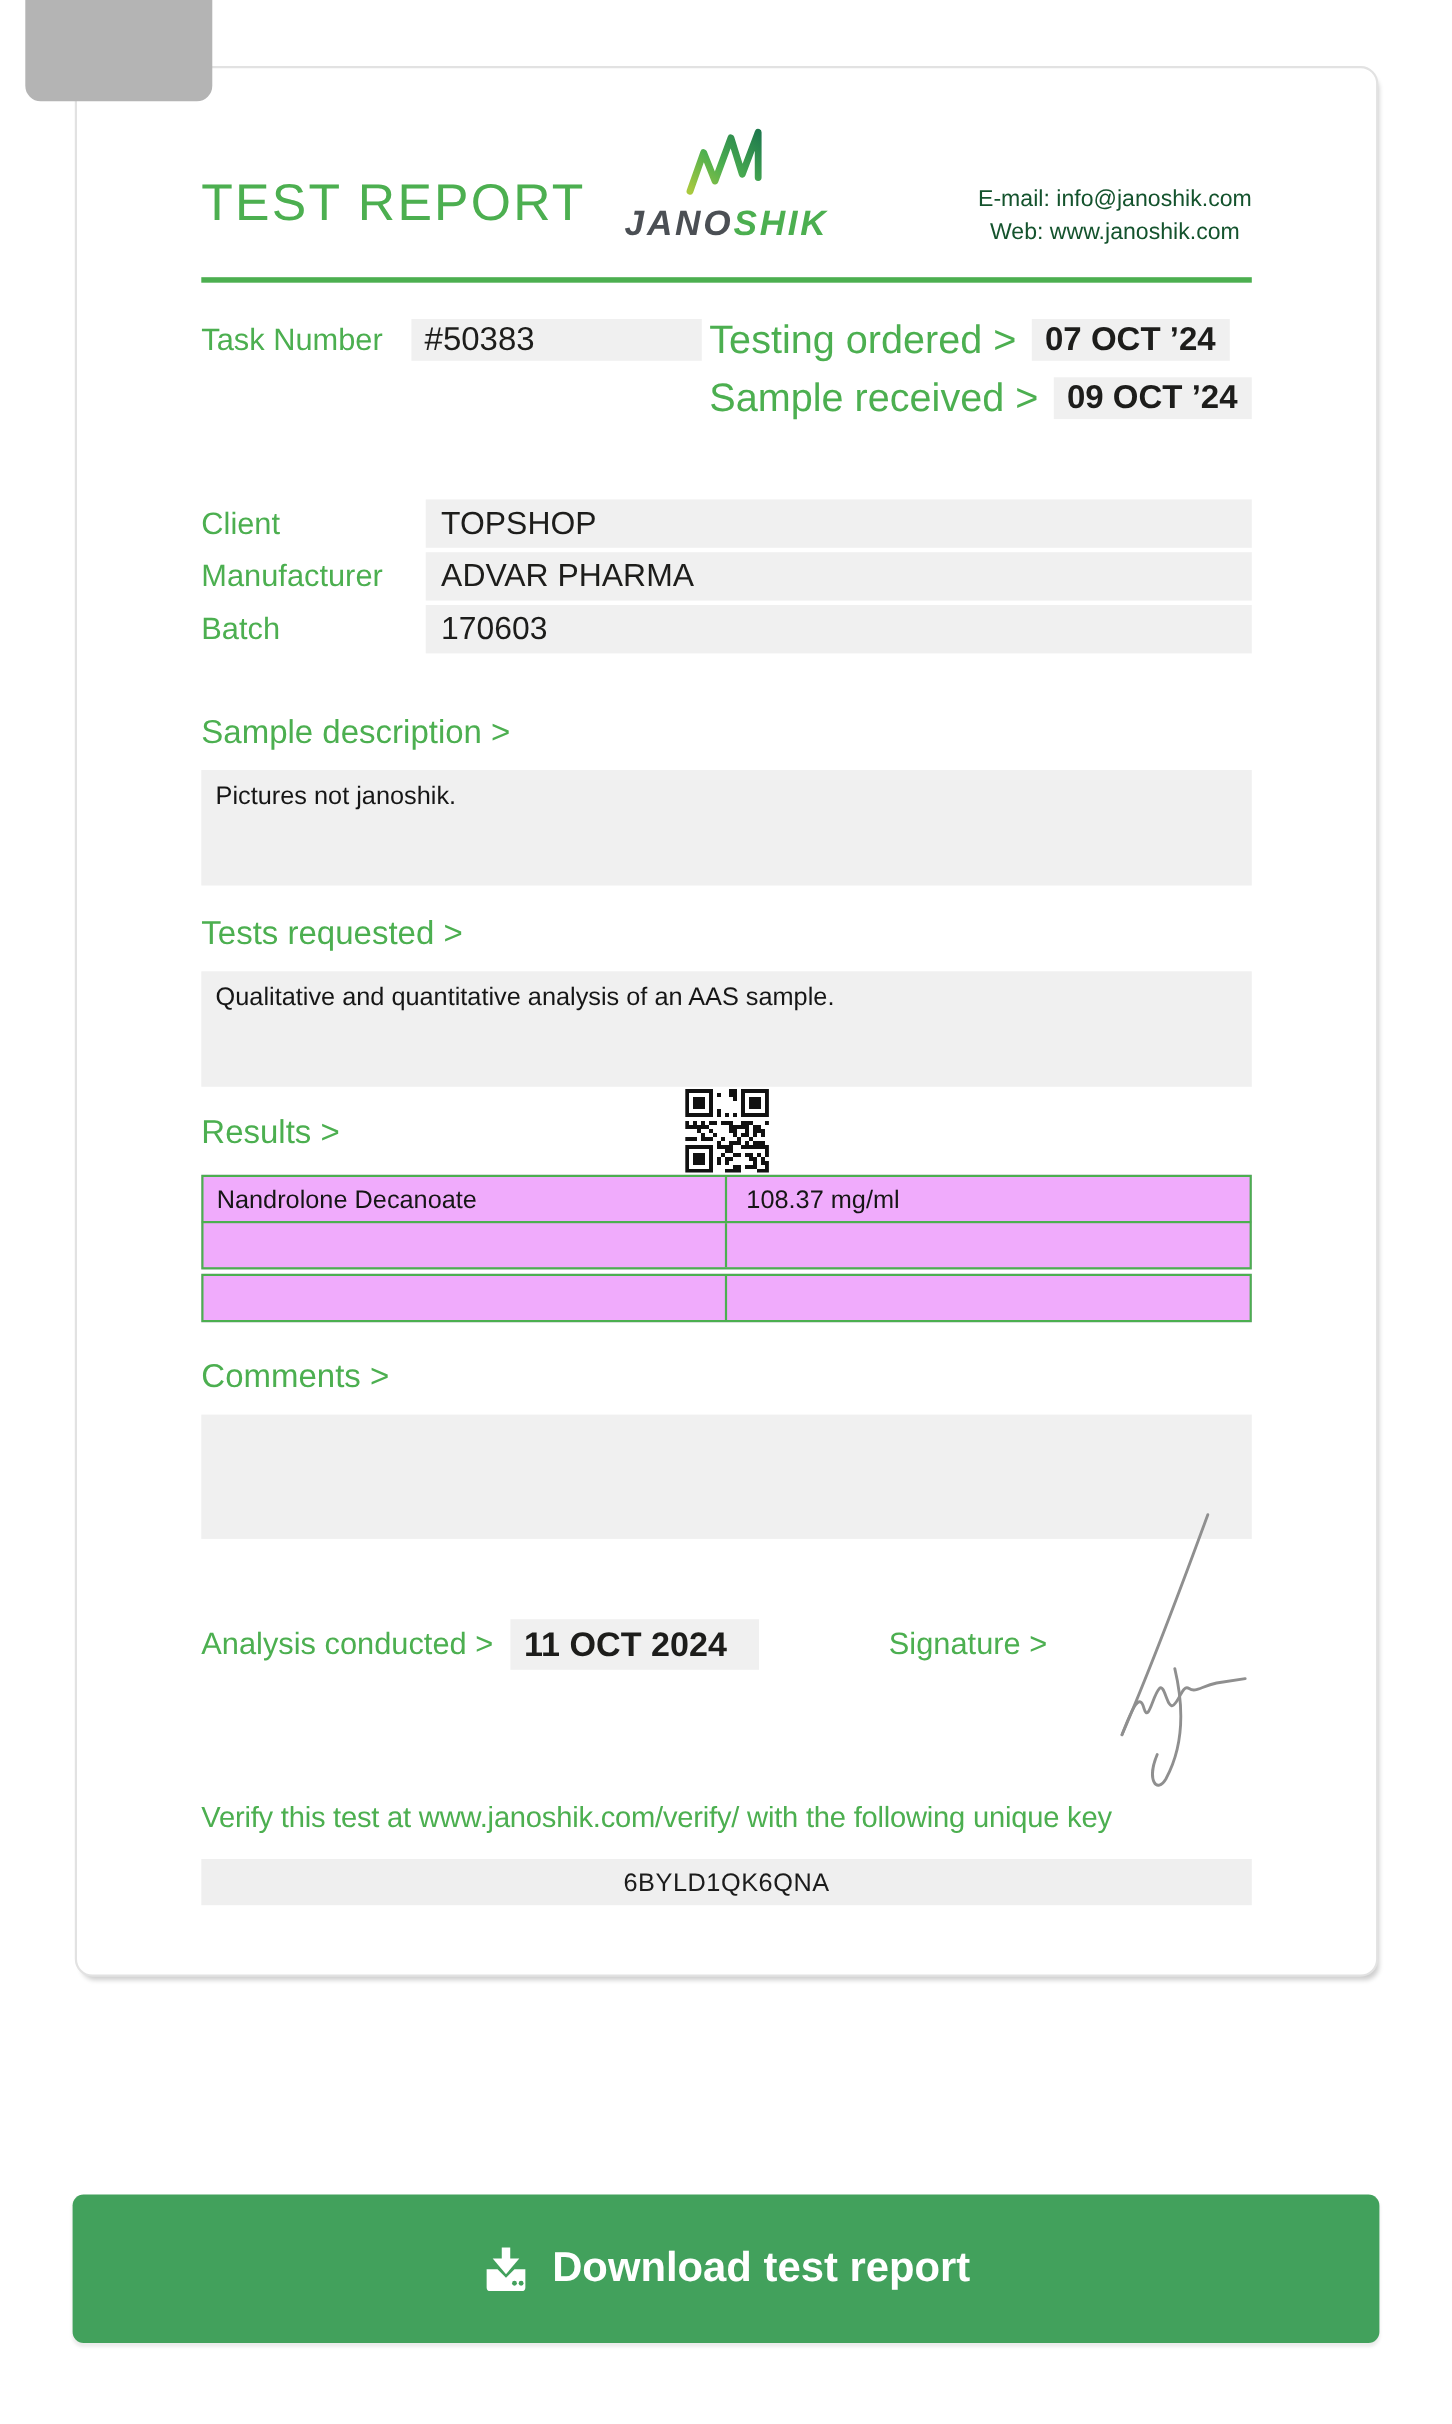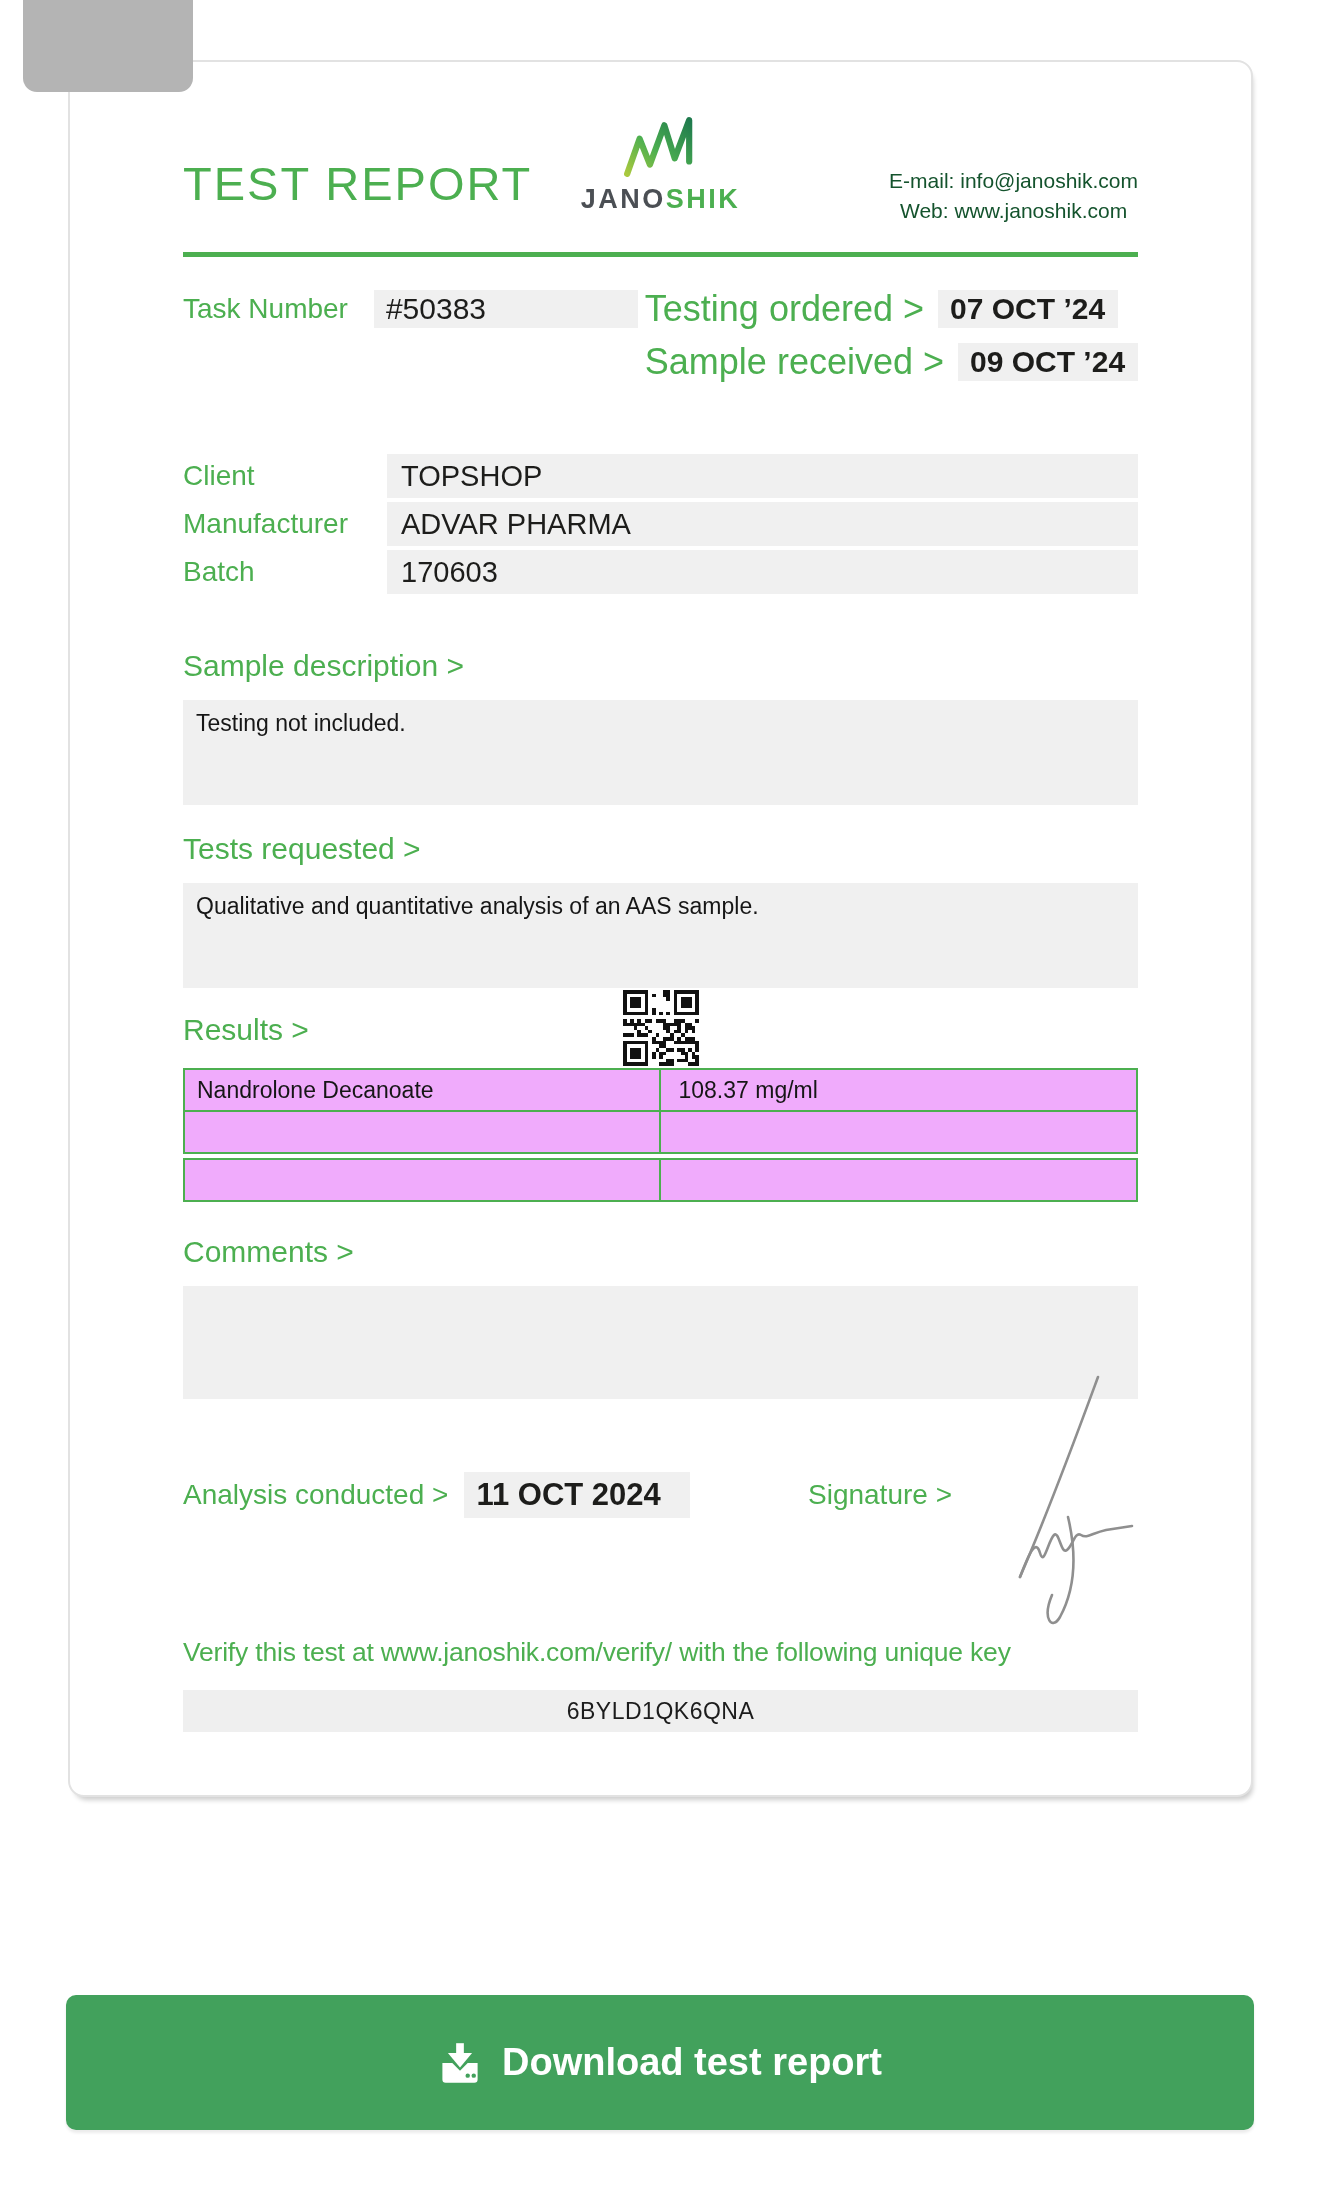--- a/index.html
+++ b/index.html
@@ -19,21 +19,21 @@
   .card{
     position:absolute;left:68px;top:60px;width:1185px;height:1737px;box-sizing:border-box;
     background:#ffffff;border:2px solid #e2e2e2;border-radius:16px;
     box-shadow:3px 6px 5px -3px rgba(0,0,0,.20);
     padding:56px 113px 0 113px;z-index:1;
   }
   
   .hdr{position:relative;height:110px;}
   .title{position:absolute;left:0;top:38px;font-size:47px;letter-spacing:2px;color:var(--accent);white-space:nowrap;}
   .logo{position:absolute;left:50%;transform:translateX(-50%);top:-2px;text-align:center;}
-  .logo-word{font-size:27px;font-weight:700;letter-spacing:2.5px;margin-top:2px;white-space:nowrap;}
+  .logo-word{font-size:32px;font-weight:700;letter-spacing:2.5px;margin-top:2px;white-space:nowrap;font-style:italic;}
   .logo-word .dark{color:var(--logoDark);}
   .logo-word .green{color:var(--accent);}
   .contact{position:absolute;right:0;top:48px;text-align:center;font-size:21px;color:#14532d;line-height:1.42;}
   .divider{height:5px;background:var(--accent);margin-top:24px;}
   
   .task-row{display:flex;margin-top:33px;height:91px;}
   .task-left{display:flex;align-items:flex-start;}
   .lbl{color:var(--accent);font-size:28px;}
   .task-left .lbl{line-height:38px;}
   .task-box{margin-left:26px;width:252px;height:38px;background:var(--boxGray);font-size:30px;color:var(--textDark);line-height:38px;padding-left:12px;}
@@ -147,21 +147,21 @@
       <span class="lbl">Manufacturer</span>
       <span class="field-box">ADVAR PHARMA</span>
     </div>
     <div class="field-row">
       <span class="lbl">Batch</span>
       <span class="field-box">170603</span>
     </div>
   </div>
 
   <div class="sec-h h-desc">Sample description &gt;</div>
-  <div class="gray-box box-desc">Testing not included.</div>
+  <div class="gray-box box-desc">Pictures not janoshik.</div>
 
   <div class="sec-h h-tests">Tests requested &gt;</div>
   <div class="gray-box box-tests">Qualitative and quantitative analysis of an AAS sample.</div>
 
   <div class="results-top">
     <div class="sec-h">Results &gt;</div>
     <svg class="qr" id="qr" viewBox="0 0 21 21" shape-rendering="crispEdges">
         <rect x="0" y="0" width="1" height="1" fill="#111"></rect>
         <rect x="1" y="0" width="1" height="1" fill="#111"></rect>
         <rect x="2" y="0" width="1" height="1" fill="#111"></rect>

